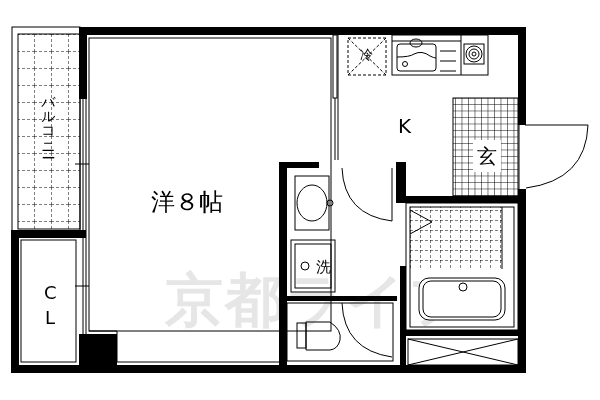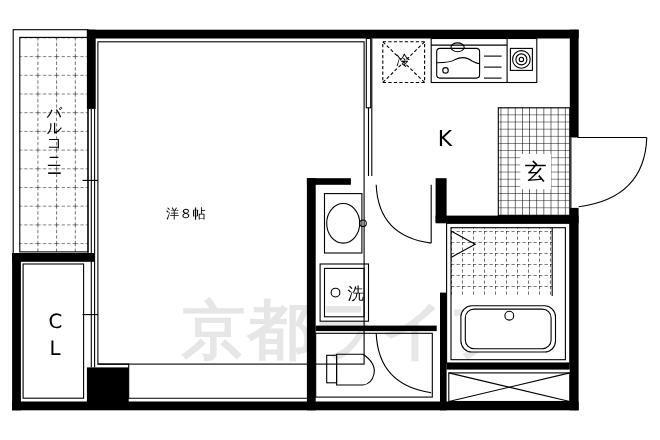--- a/index.html
+++ b/index.html
@@ -134,19 +134,19 @@
   </g>
 
   <g>
     <rect x="408" y="339" width="110" height="26" fill="none" stroke="#000"></rect>
     <line x1="408" y1="339" x2="518" y2="365" stroke="#000"></line>
     <line x1="518" y1="339" x2="408" y2="365" stroke="#000"></line>
   </g>
 </svg>
 
 <div class="label" style="left:38px;top:86px;width:20px;font-size:14px;line-height:18px;writing-mode:vertical-rl;">バルコニー</div>
-<div class="label" style="left:151px;top:186px;font-size:12px;">洋８帖</div>
+<div class="label" style="left:151px;top:186px;font-size:24px;">洋８帖</div>
 <div class="label" style="left:398px;top:114px;font-size:20px;">K</div>
 <div class="label" style="left:477px;top:143px;font-size:20px;">玄</div>
 <div class="label" style="left:44px;top:282px;font-size:18px;">C</div>
 <div class="label" style="left:45px;top:307px;font-size:18px;">L</div>
 <div class="label" style="left:316px;top:258px;font-size:15px;">洗</div>
 <div class="label" style="left:360px;top:46px;font-size:13px;">冷</div>
 
 </body></html>

